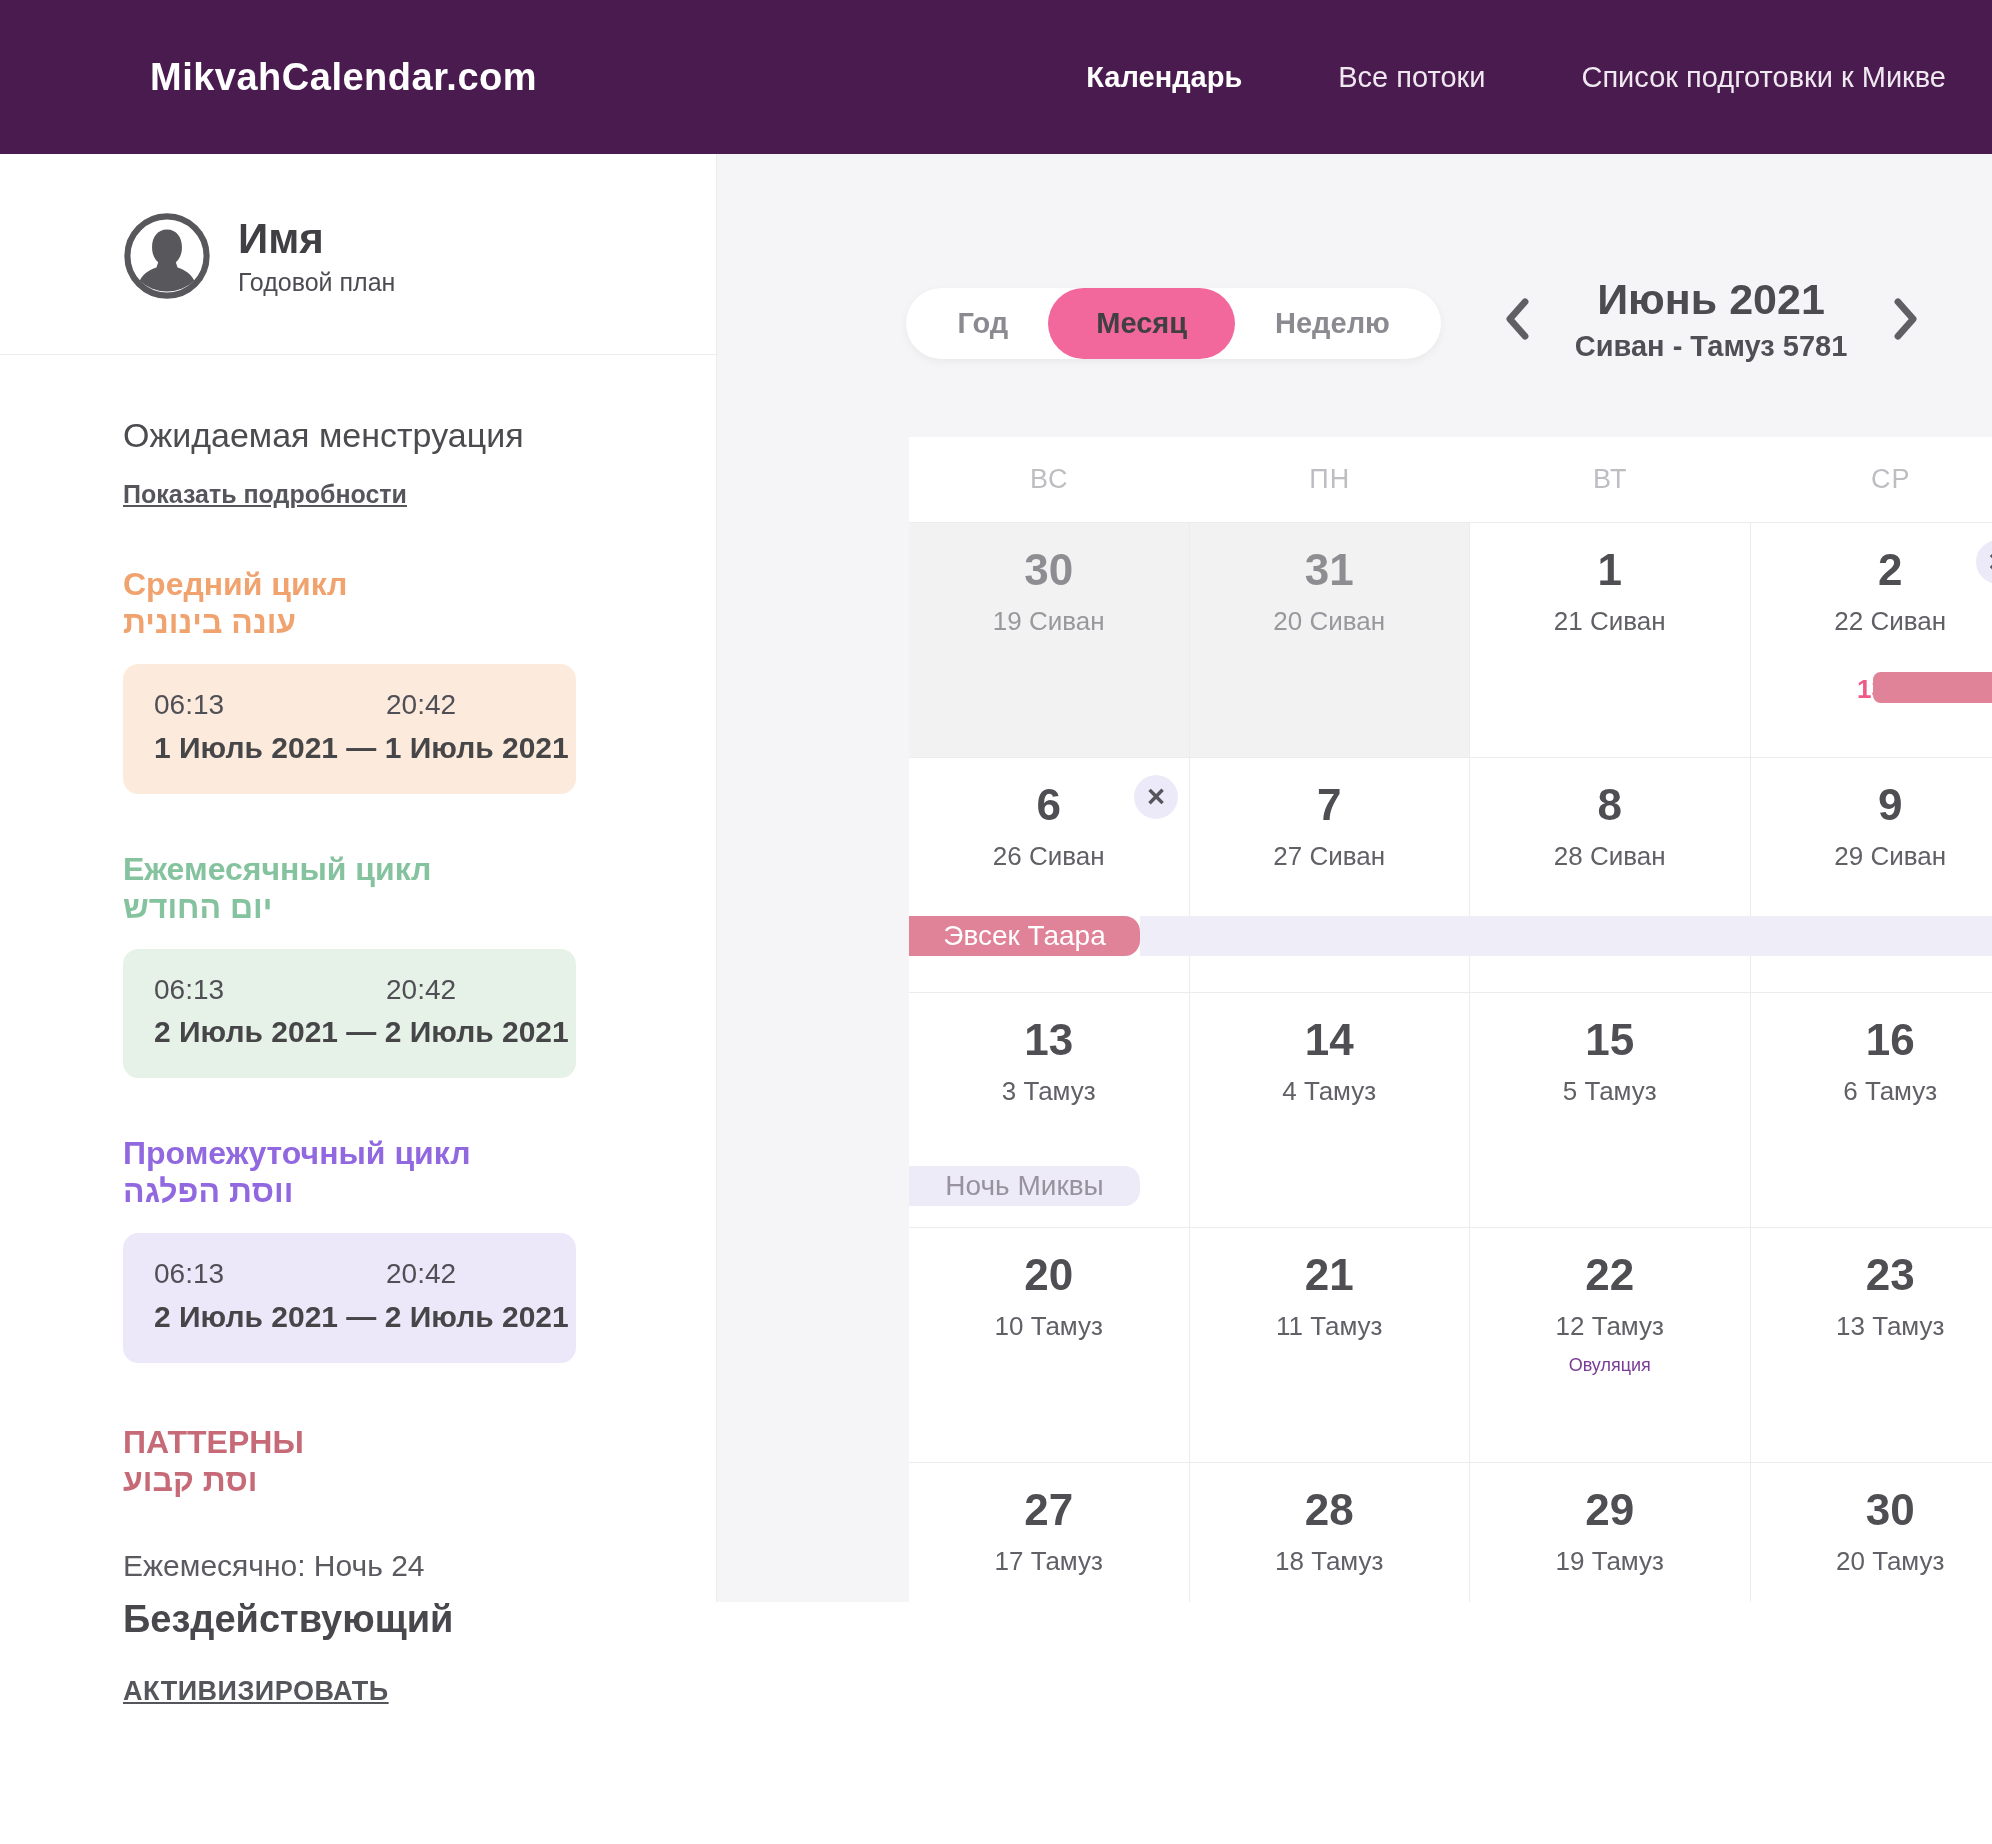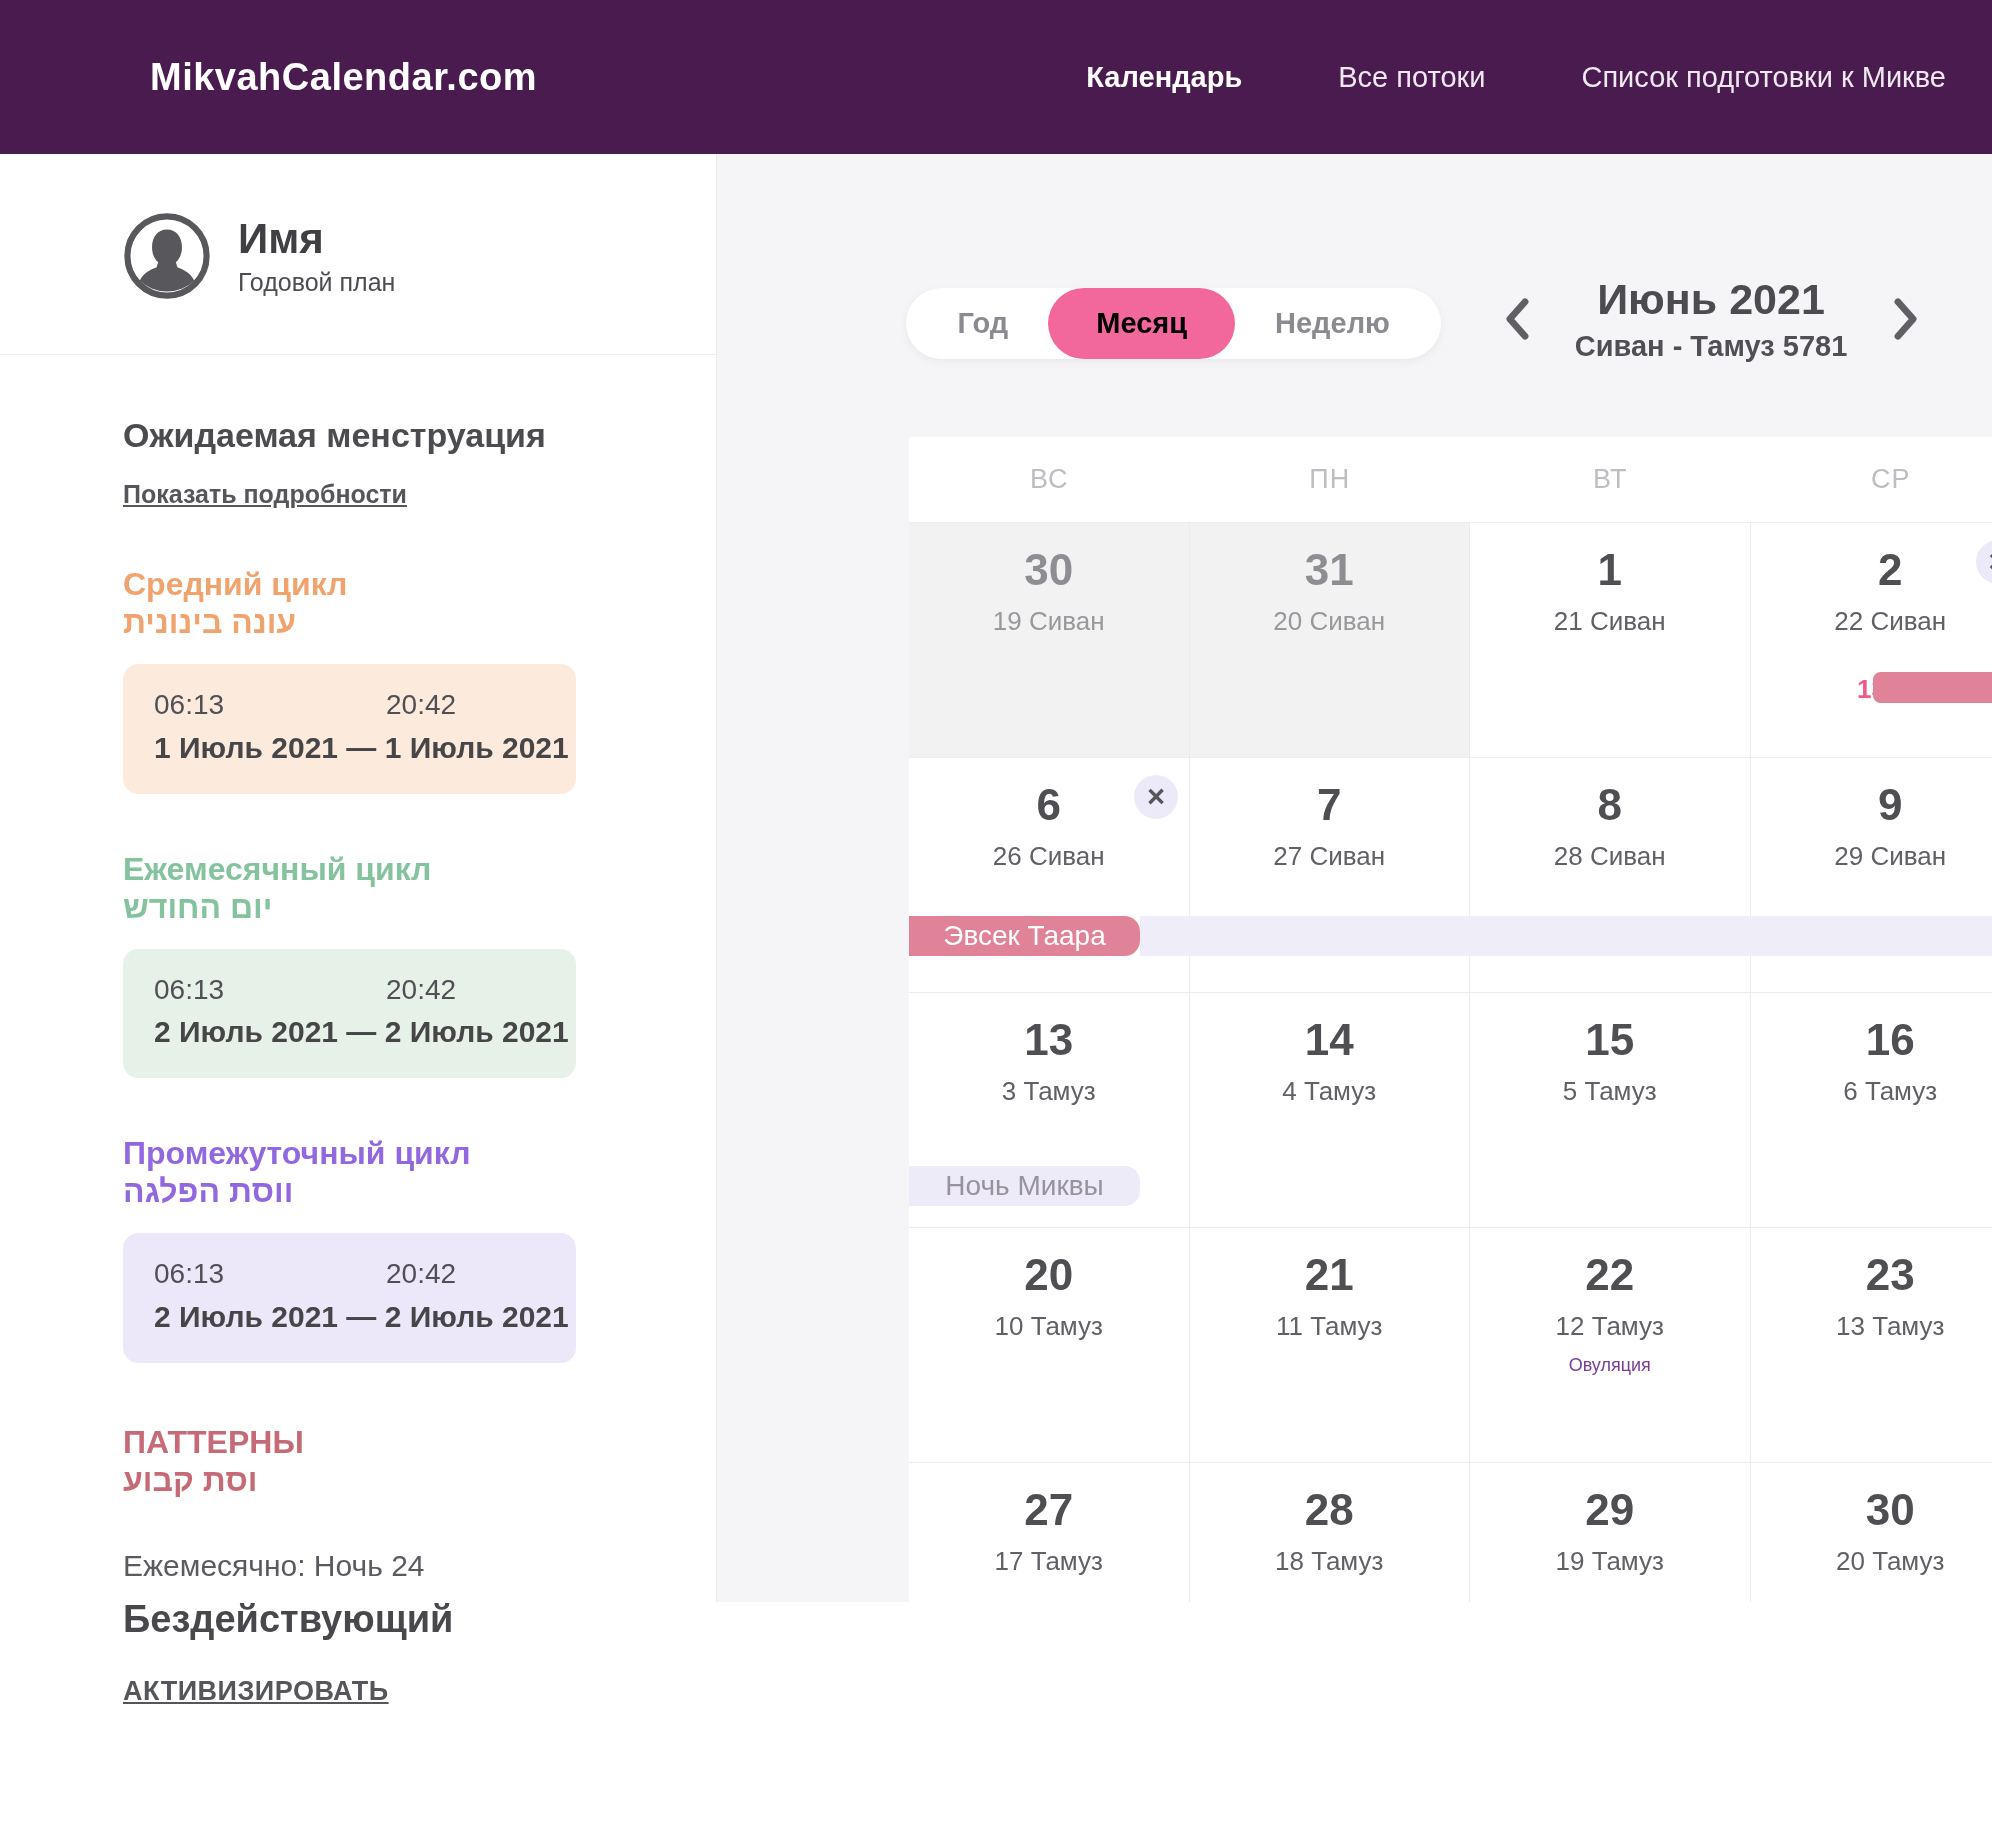--- a/index.html
+++ b/index.html
@@ -16,38 +16,38 @@
   .app { display:flex; height:1448px;justify-content:center; }
   .sidebar { width:717px; background:#fff; border-right:1px solid var(--border,#ececee); }
   .main { flex:1; background:var(--main-bg,#f5f5f7); position:relative; overflow:hidden; }
 
   
   .profile { display:flex; align-items:center; gap:27px; padding:58px 0 54px 123px; border-bottom:1px solid var(--border,#ececee); }
   .avatar { width:88px; height:88px; flex:0 0 auto; }
   .profile-name { font-size:42px; font-weight:bold; color:#3f3f44; }
   .profile-plan { font-size:25px; color:#4c4c52; margin-top:5.8px; }
   .side-content { padding:0 83px 0 123px; }
-  .section-title { margin-top:61px; font-size:34px; font-weight:bold; color:#4c4c50; }
+  .section-title { margin-top:61px; font-size:34px; font-weight:normal; color:#4c4c50; }
   .details-link { display:inline-block; margin-top:25px; font-size:25px; font-weight:bold; color:#55555c; text-decoration:underline; cursor:pointer; }
   .cycle { margin-top:56px; }
   .cycle-title, .cycle-hebrew { font-size:32px; font-weight:bold; line-height:38px; }
   .cycle-card { margin-top:23px; width:453px; border-radius:15.4px; padding:25px 0 29px 31px; }
   .cycle-times { display:flex; font-size:28px; color:#4f4f55;gap:9px; }
   .cycle-times .t1 { width:223px; }
   .cycle-range { margin-top:9.6px; font-size:30px; font-weight:bold; color:#464649; }
   .patterns { margin-top:60px; padding-bottom:77px; }
   .patterns-title, .patterns-hebrew { font-size:32px; font-weight:bold; line-height:38px; color:var(--rose,#c76a77); }
   .patterns-schedule { margin-top:50px; font-size:30px; color:#5a5a60; }
   .patterns-status { margin-top:15.4px; font-size:38px; font-weight:bold; color:#47474c; }
   .activate-link { display:inline-block; margin-top:35px; font-size:27px; font-weight:bold; color:#55555c; text-decoration:underline; letter-spacing:0.5px; cursor:pointer; }
 
   
   .view-toggle { position:absolute; left:189px; top:134px; height:71px; background:#fff; border-radius:37px; display:flex; align-items:center; padding:0 11.5px; box-shadow:0 2.9px 9.6px rgba(0,0,0,.05); }
   .toggle-btn { font-size:29px; font-weight:bold; color:#8a8a90; padding:0 40px; height:71px; display:flex; align-items:center; border:none; background:none; border-radius:37px; cursor:pointer; }
-  .toggle-btn.selected { background:var(--accent-pink,#f2679c); color:#000000; padding:0 48px; }
+  .toggle-btn.selected { background:var(--accent-pink,#f2679c); color:#404040; padding:0 48px; }
   .month-nav { position:absolute; left:778px; top:121px; width:432px; display:flex; align-items:center; justify-content:space-between; }
   .chevron { width:42px; height:58px; display:flex; align-items:center; justify-content:center; cursor:pointer; }
   .month-block { text-align:center; }
   .month-title { font-size:43px; font-weight:bold; color:#4b4b50; }
   .month-subtitle { font-size:29px; font-weight:bold; color:#4f4f55; margin-top:5.8px; }
 
   
   .grid-card { position:absolute; left:192px; top:283px; width:1122px; background:#fff; border-bottom:1px solid var(--border,#ececee); }
   .weekday-row { display:grid; grid-template-columns:repeat(4,1fr); height:85px; align-items:center; }
   .weekday { text-align:center; font-size:27px; color:#bdbdc2; letter-spacing:1px; }

